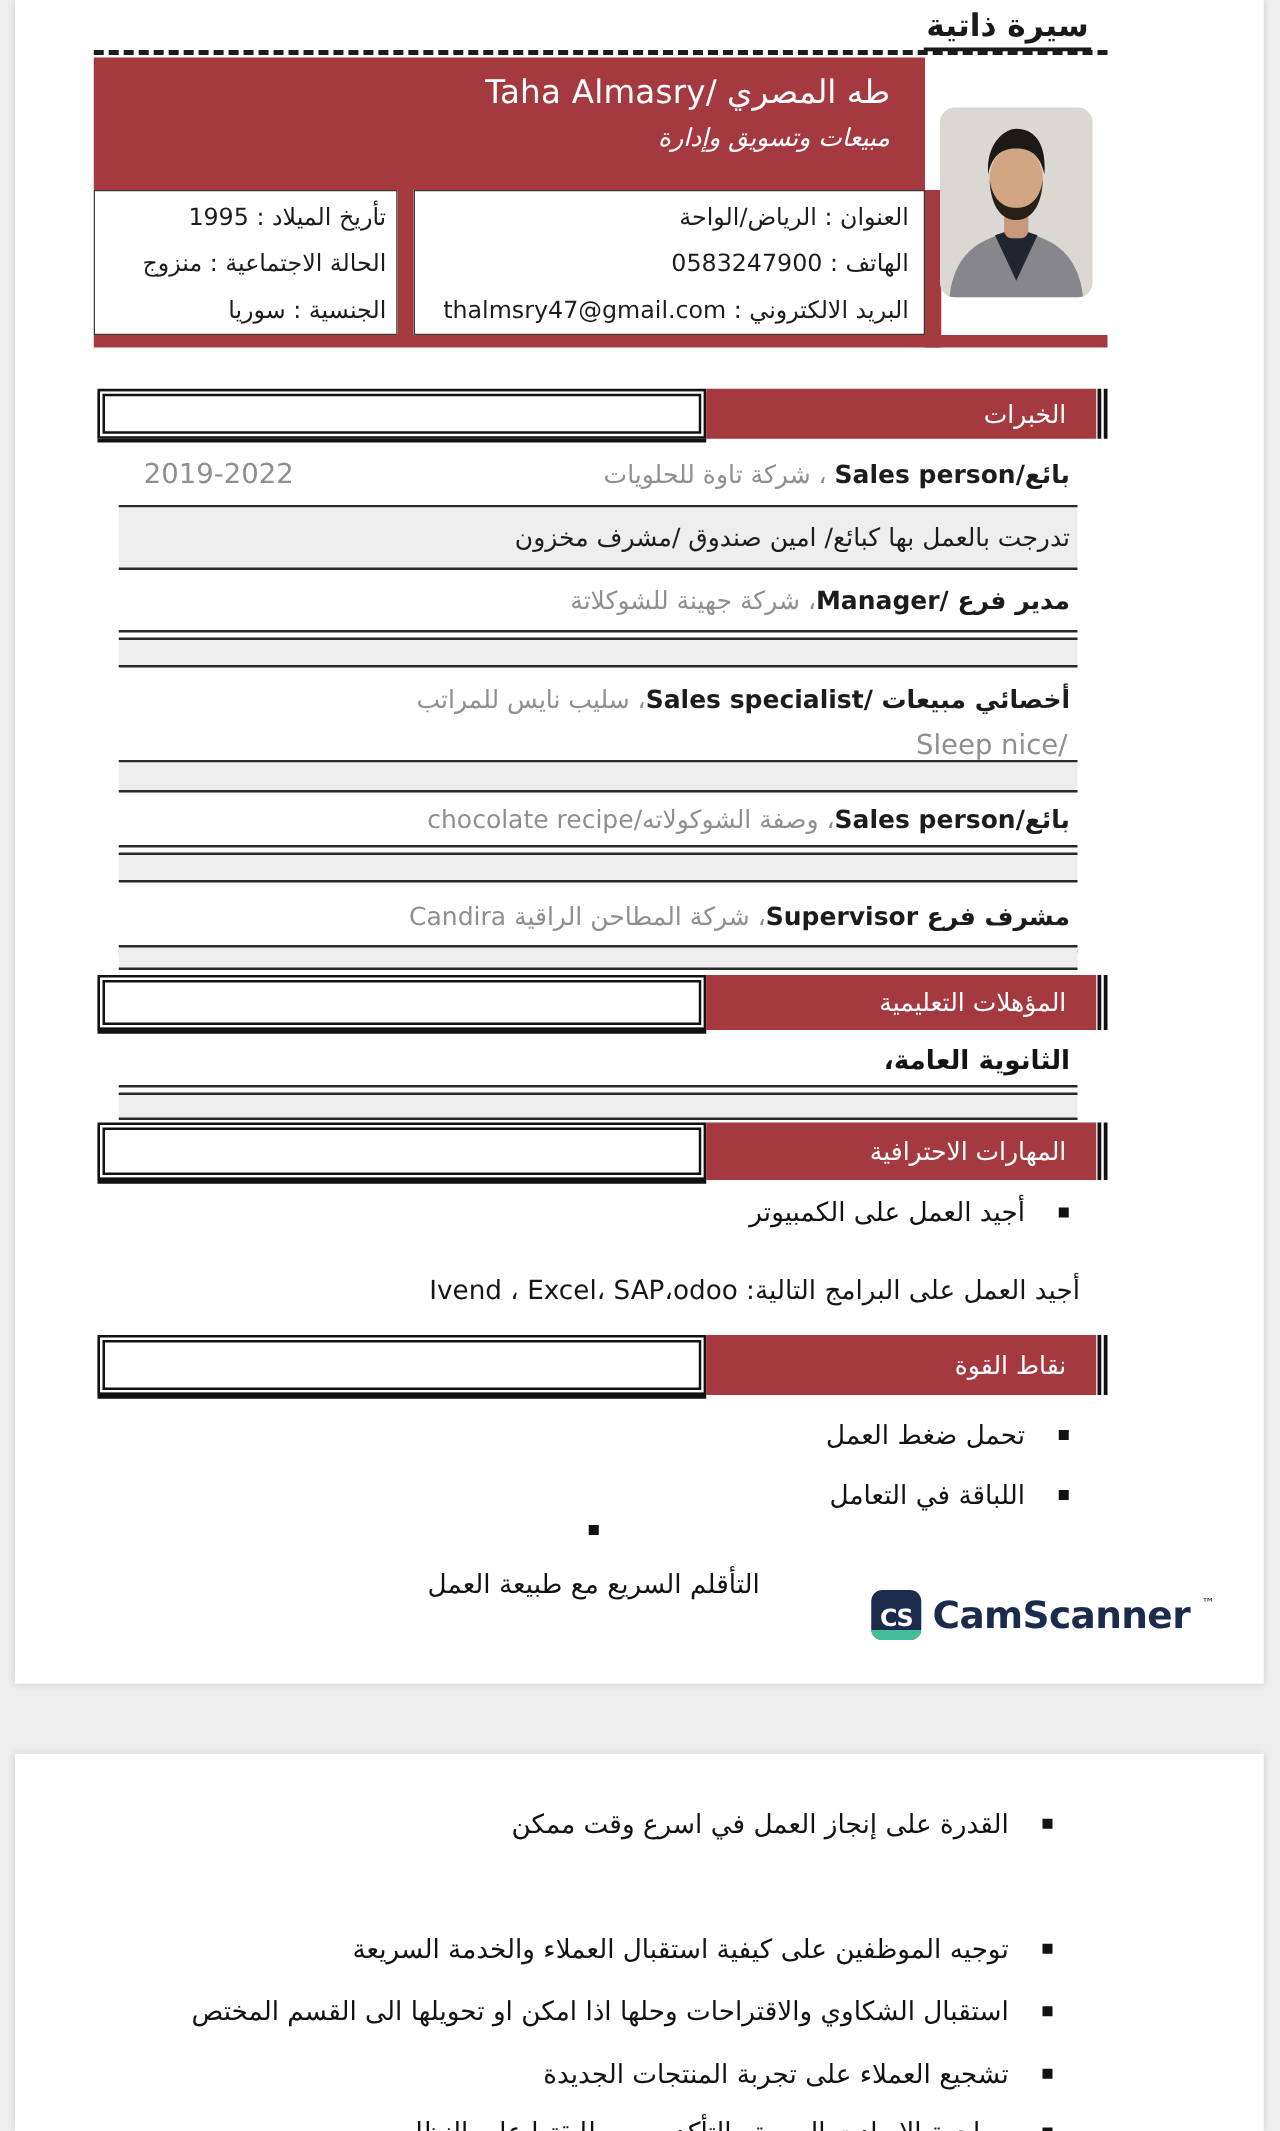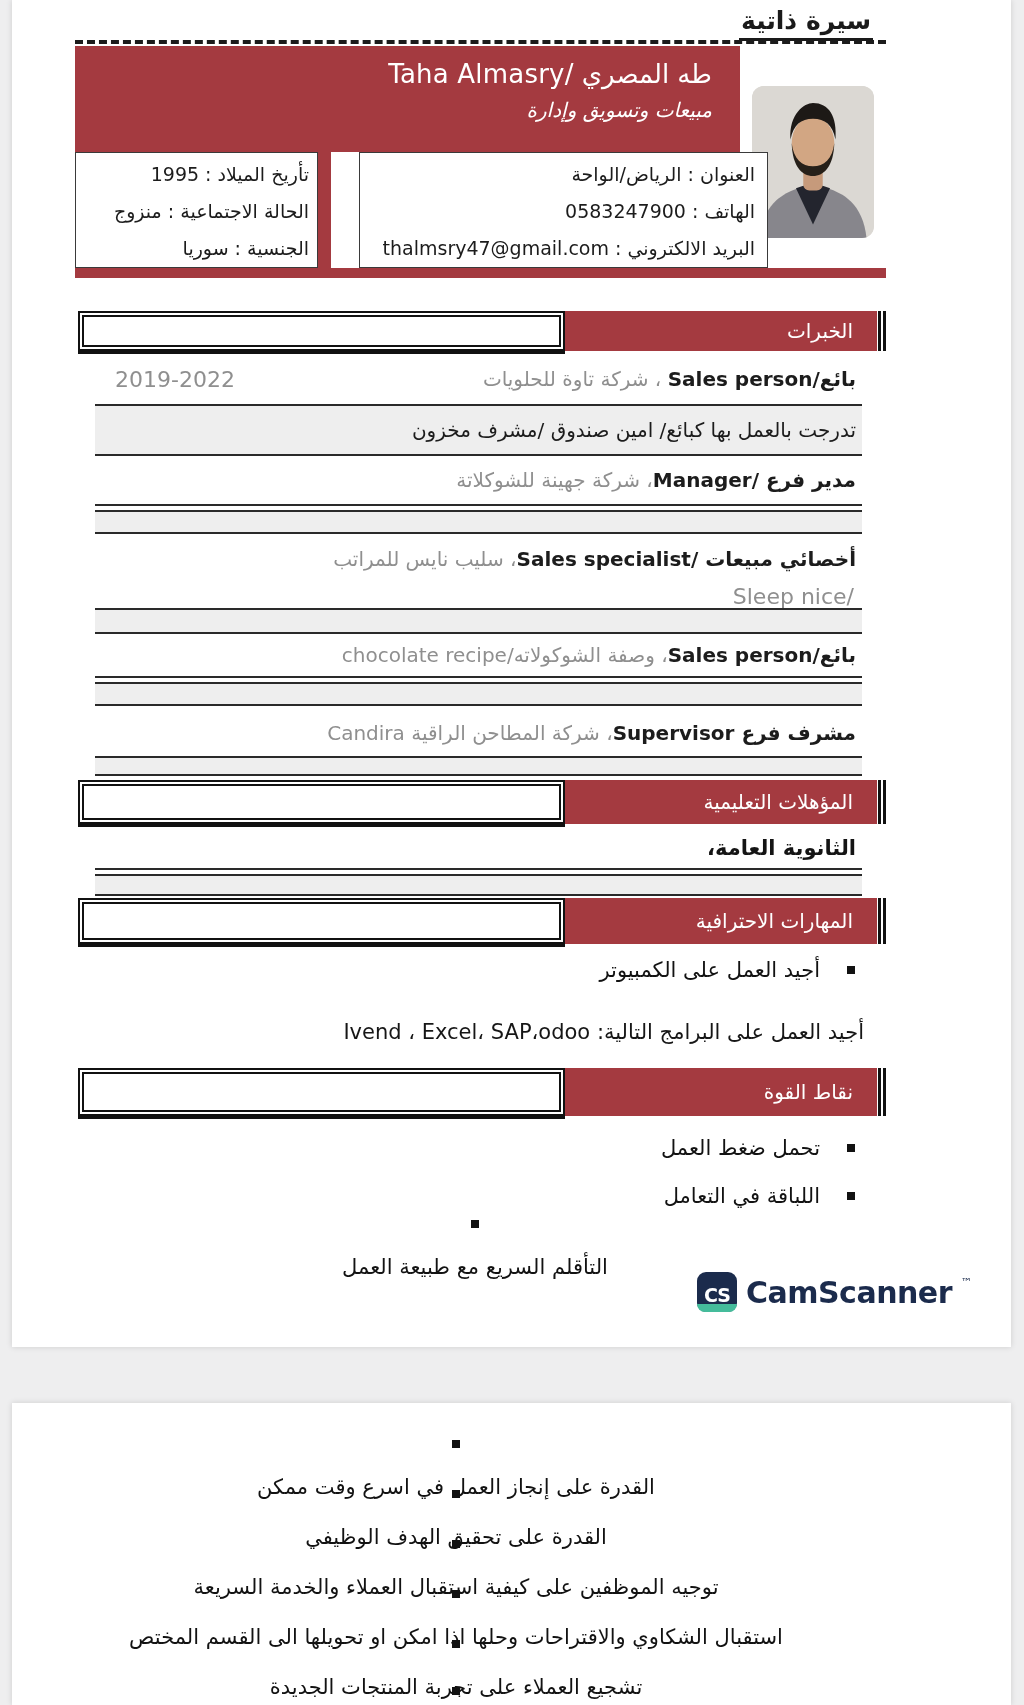--- a/index.html
+++ b/index.html
@@ -23,21 +23,21 @@
   .vstrip { position:absolute; top:152px; left:728px; width:13px; height:126px; background:#A43A40; }
 
   .photo { position:absolute; top:86px; left:740px; width:122px; height:152px; border-radius:12px;
            overflow:hidden; background:#dbd8d3; }
   .photo svg { display:block; width:100%; height:100%; }
 
   
   .ibox { position:absolute; top:152px; height:116px; background:#fff; border:1px solid #3a3a3a;
           direction:rtl; font-size:19px; color:#1c1c1c; padding-top:3px; }
   .ibox.left  { left:63px;  width:243px; padding-right:8px; }
-  .ibox.right { left:319px; width:409px; padding-right:12px;margin-left:28px; }
+  .ibox.right { left:319px; width:409px; padding-right:12px; }
   .inforow { line-height:37px; white-space:nowrap; text-align:right; }
   .idivider { position:absolute; top:152px; left:306px; width:13px; height:116px; background:#A43A40; }
   .redbar { position:absolute; left:63px; top:268px; width:811px; height:10px; background:#A43A40; }
 
   
   .sechead { position:absolute; left:63px; width:811px; }
   .blank { position:absolute; left:3px; top:0; width:487px; height:100%; background:#fff;
            border:2px solid #111; box-shadow:0 3px 0 0 #111, inset 0 0 0 2px #fff, inset 0 0 0 4px #111; }
   .seclabel { position:absolute; left:490px; top:0; width:312px; height:100%; background:#A43A40;
               color:#fff; direction:rtl; text-align:right; font-size:20px; padding-left:10px;
@@ -56,21 +56,21 @@
   .xdate { color:#8f8f8f; font-size:22px; direction:ltr; margin-left:14px; }
   .spread { justify-content:space-between; }
   .ltrline { position:absolute; left:83px; width:767px; direction:ltr; text-align:right;
              color:#8f8f8f; font-size:22px; padding:0 8px; display:flex; align-items:center;
              justify-content:flex-end; }
 
   
   .brow { position:absolute; direction:rtl; display:flex; align-items:center; gap:27px;
           font-size:21px; color:#121212; }
   .p1 .brow { left:83px; width:760px; }
-  .p2 .brow { left:58px; width:772px; font-size:21px;flex-direction:column; }
+  .p2 .brow { left:58px; width:772px; font-size:21px; }
   .sq { width:8px; height:8px; background:#121212; flex:0 0 auto; }
 
   .edurow { position:absolute; left:83px; top:828px; width:767px; height:42px; border-bottom:2px solid #2a2a2a;
             direction:rtl; font-size:21px; font-weight:bold; color:#141414; display:flex; align-items:center;
             padding:0 6px; }
   .progline { position:absolute; left:83px; top:1020px; width:769px; direction:rtl; text-align:right;
               font-size:21px; color:#161616; }
 
   
   .cslogo { position:absolute; top:1272px; right:39px; display:flex; align-items:center; gap:9px; direction:ltr; }
@@ -202,24 +202,20 @@
       <span class="cslabel">CamScanner</span>
       <span class="cstm">™</span>
     </div>
   </div>
 
   <div class="page p2">
     <div class="brow" style="top:37px; height:38px;">
       <span class="sq"></span>
       <span>القدرة على إنجاز العمل في اسرع وقت ممكن</span>
     </div>
-    <div class="brow" style="top:87px; height:38px;">
-      <span class="sq"></span>
-      <span>القدرة على تحقيق الهدف الوظيفي</span>
-    </div>
     <div class="brow" style="top:137px; height:38px;">
       <span class="sq"></span>
       <span>توجيه الموظفين على كيفية استقبال العملاء والخدمة السريعة</span>
     </div>
     <div class="brow" style="top:187px; height:38px;">
       <span class="sq"></span>
       <span>استقبال الشكاوي والاقتراحات وحلها اذا امكن او تحويلها الى القسم المختص</span>
     </div>
     <div class="brow" style="top:237px; height:38px;">
       <span class="sq"></span>

